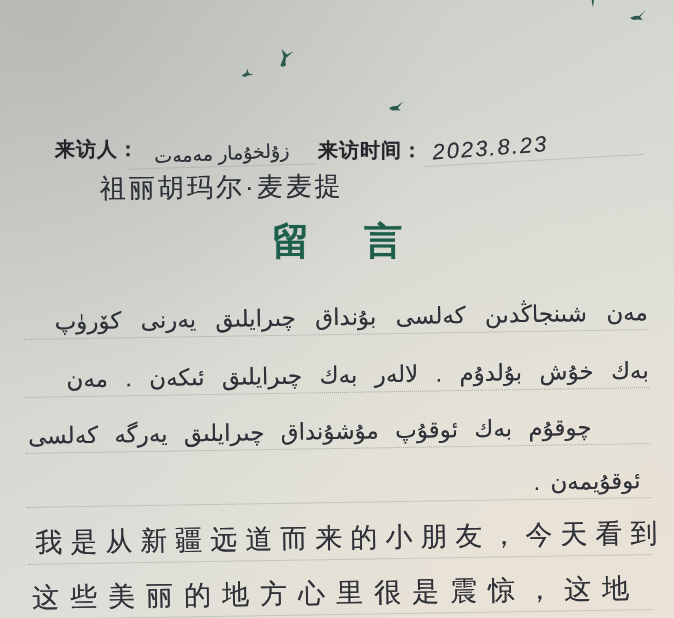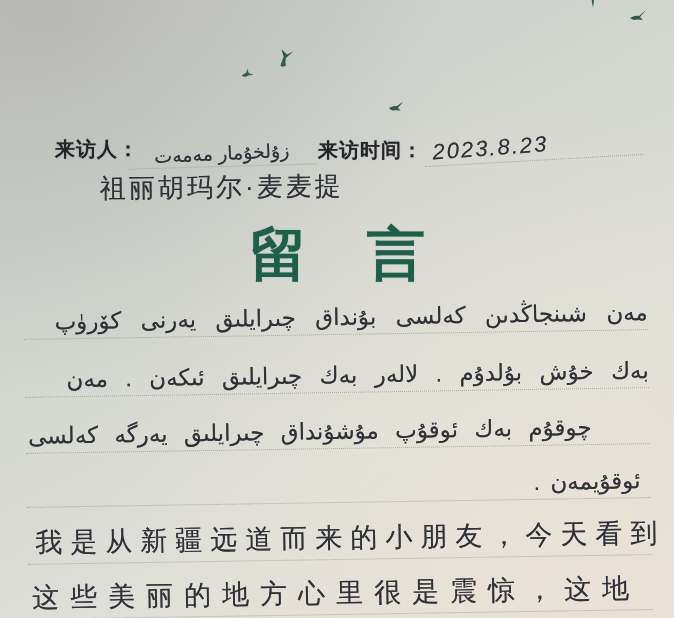--- a/index.html
+++ b/index.html
@@ -40,21 +40,21 @@
   .time-field{left:424px;top:118px;width:218px;height:42px;transform:rotate(-3.2deg);justify-content:flex-start;}
   .time-field .hand{font-size:22px;font-style:italic;letter-spacing:2px;padding:0 0 1px 8px;transform:rotate(-1deg);}
   .visitor-name-cn{
     position:absolute;left:100px;top:170px;
     font-size:26px;letter-spacing:3px;
     transform:rotate(-0.6deg);
   }
   .title{
     position:absolute;left:0;right:0;top:216px;
     text-align:center;
-    font-size:58px;font-weight:bold;
+    font-size:38px;font-weight:bold;
     color:#1d5f4b;
     letter-spacing:22px;
     text-indent:22px;
     text-shadow:0 0 1px rgba(29,95,75,.4);
   }
   .message{
     position:absolute;left:26px;top:294px;width:624px;
     transform:rotate(-0.9deg);
   }
   .m-line{

